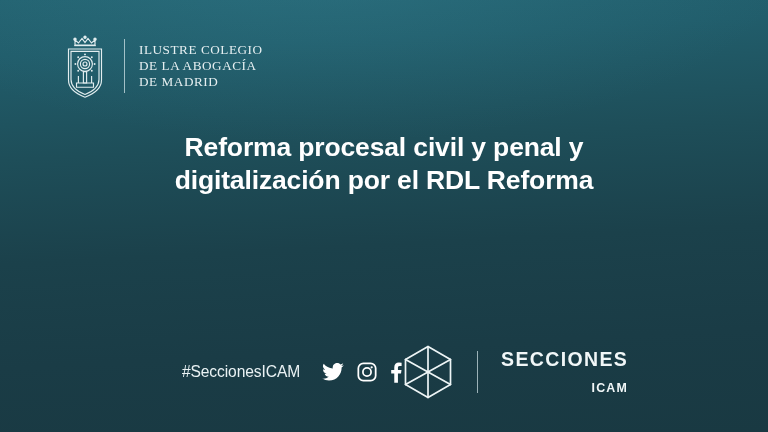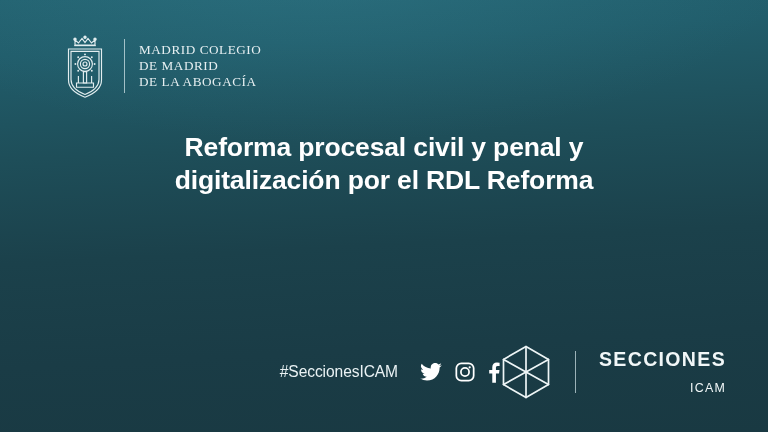--- a/index.html
+++ b/index.html
@@ -108,21 +108,21 @@
   .title .line { display: block; }
 
   
   .bottombar {
     position: absolute;
     left: 0; right: 0;
     bottom: 0;
     height: 106px;
     display: flex;
     align-items: center;
-    justify-content: flex-end;
+    justify-content: center;
     padding: 0 42px 14px 84px;
     box-sizing: border-box;
     z-index: 3;
   }
 
   .social-group {
     display: flex;
     align-items: center;
     gap: 0;
   }
@@ -161,21 +161,21 @@
   }
   .sec-main {
     color: #f1f7f8;
     font-size: 19.5px;
     font-weight: 700;
     letter-spacing: 1.35px;
   }
   .sec-sub {
     color: #f1f7f8;
     font-size: 12.4px;
-    font-weight: 400;
+    font-weight: 700;
     letter-spacing: 1.25px;
     margin-top: 12px;
   }
 </style>
 </head>
 <body>
 
 <div class="slide">
 
   <div class="topbar">
@@ -207,23 +207,23 @@
 
           <path d="M21.4 38.6 L24.6 38.6 L24.6 50 L21.4 50 Z"></path>
           <path d="M14.5 50 L31.5 50 L31.5 54.2 L14.5 54.2 Z"></path>
           <path d="M16.4 43 L16.4 50 M29.6 43 L29.6 50"></path>
         </g>
       </svg>
 
       <div class="lockup-divider"></div>
 
       <div class="icam-name">
-        <span>MADRID COLEGIO</span>
+        <span>ILUSTRE COLEGIO</span>
+        <span>DE LA ABOGACÍA</span>
         <span>DE MADRID</span>
-        <span>DE LA ABOGACÍA</span>
       </div>
     </div>
 
   </div>
 
   <div class="title-wrap">
     <h1 class="title">
       <span class="line">Reforma procesal civil y penal y</span>
       <span class="line">digitalización por el RDL Reforma</span>
     </h1>

